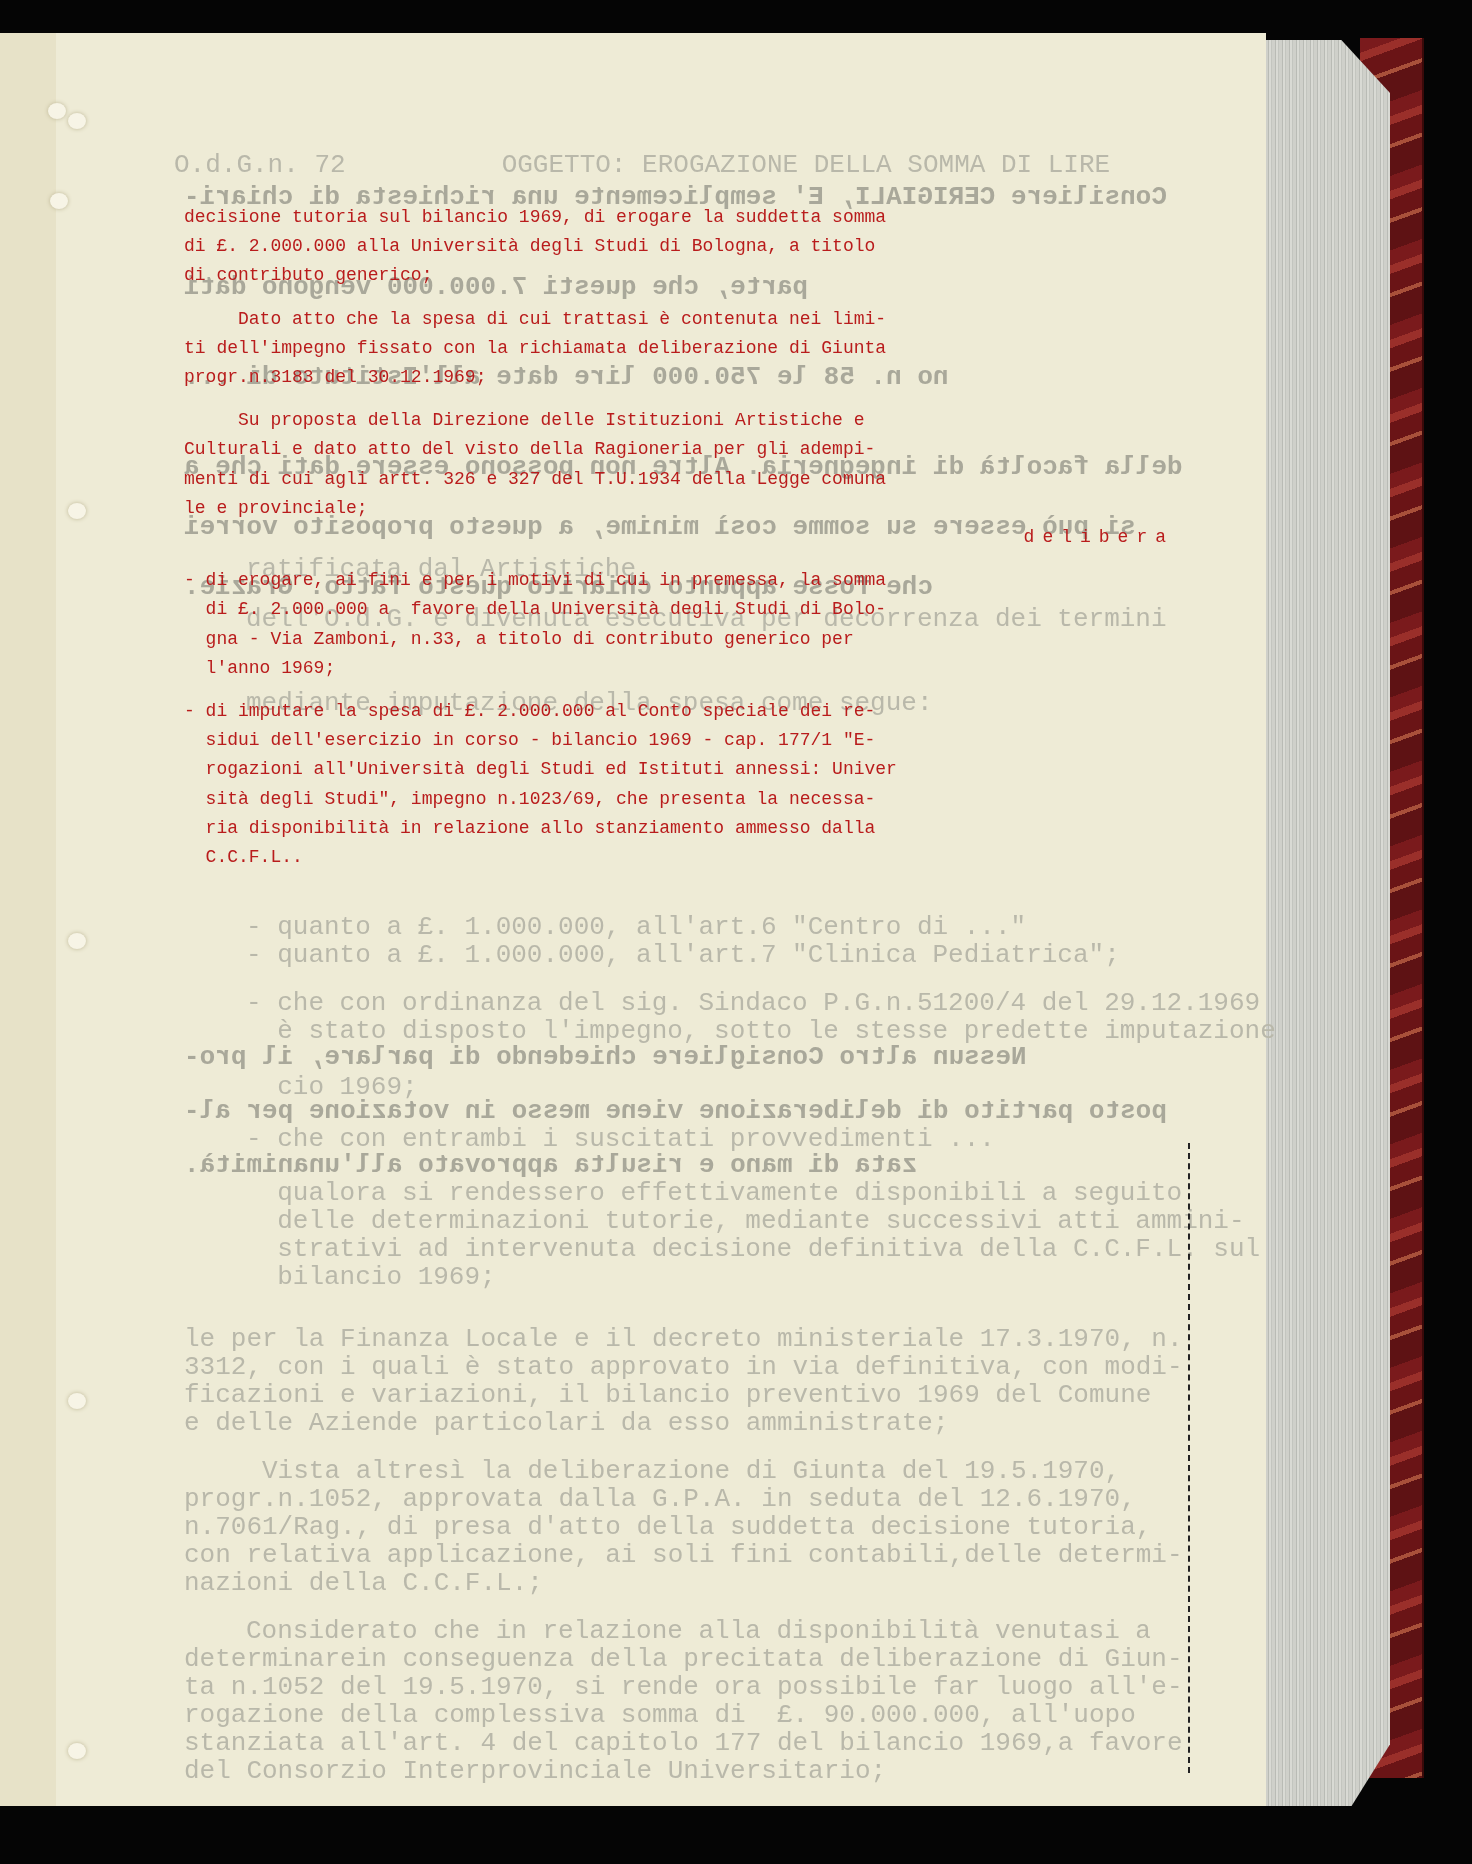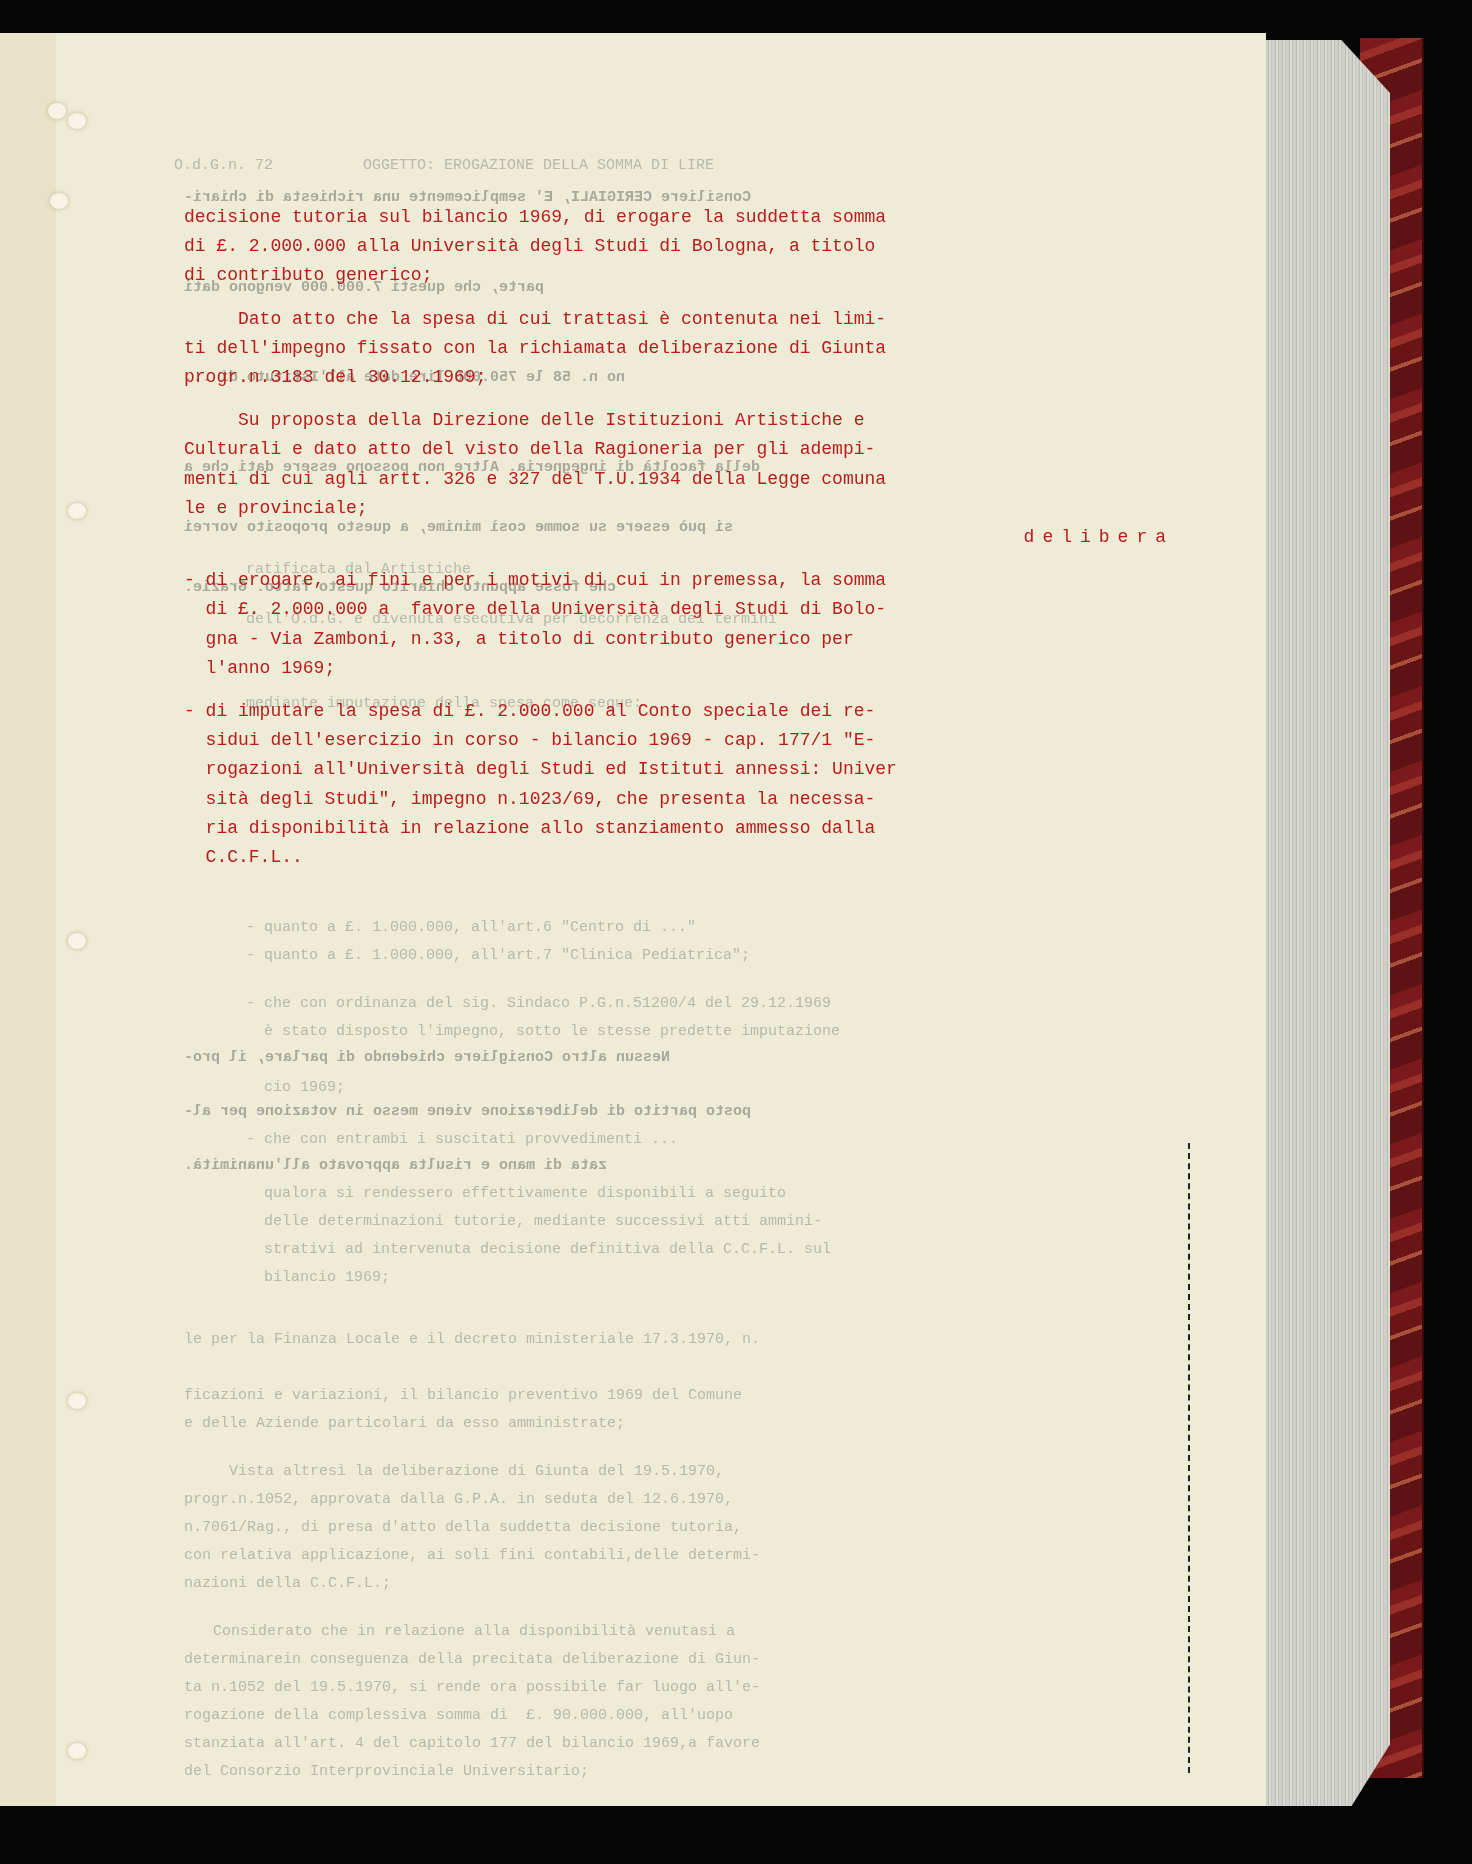--- a/index.html
+++ b/index.html
@@ -6,21 +6,21 @@
   body { width:1472px; height:1864px; background:#050505; position:relative; overflow:hidden; font-family:"Liberation Mono","DejaVu Sans Mono",monospace; }
   .cover { position:absolute; left:1360px; top:38px; width:62px; height:1740px;
     background: repeating-linear-gradient(160deg,#7a1a1c 0 14px,#9a2f2a 14px 22px,#6a1416 22px 40px,#a8503a 40px 44px,#5e1214 44px 70px);
     border-right:2px solid #3a0a0a; }
   .edges { position:absolute; left:1262px; top:40px; width:128px; height:1766px;
     background: repeating-linear-gradient(90deg,#d9dad4 0 2px,#c3c5bf 2px 3px,#cfd0ca 3px 6px,#b9bbb5 6px 7px);
     clip-path: polygon(0 0, 62% 0, 100% 3%, 100% 96.5%, 70% 100%, 0 100%); }
   .left-page { position:absolute; left:0; top:33px; width:56px; height:1773px; background:#e7e2c8; border-right:3px solid #cfc79a; }
   .page { position:absolute; left:56px; top:33px; width:1210px; height:1773px; background:#eeebd6; }
   .hole { position:absolute; width:18px; height:16px; border-radius:50%; background:#f7f4e6; box-shadow:0 0 4px #bdb694; }
-  .bleed { position:absolute; left:0; top:0; width:100%; height:100%; color:#b9b8aa; font-size:15px; line-height:29px; }
+  .bleed { position:absolute; left:0; top:0; width:100%; height:100%; color:#b9b8aa; font-size:26px; line-height:29px; }
   .bleed .line { position:absolute; white-space:pre; }
   .bleed .mirror { transform:scaleX(-1); color:#a9a89a; font-weight:bold; }
   .text { position:absolute; left:128px; top:170px; width:1050px; color:#b91c1c; font-size:18px; line-height:29.2px; }
   .text p { margin:0; white-space:pre; }
   .text .gap { height:14px; }
   .center { text-align:right; letter-spacing:8px; padding-right:60px; }
   .cut-line { position:absolute; left:1132px; top:1110px; width:0; height:630px; border-left:2px dashed #222; }
 </style>
 </head>
 <body>
@@ -56,20 +56,21 @@
     <div class="line mirror" style="left:128px;top:1010px">Nessun altro Consigliere chiedendo di parlare, il pro-</div>
     <div class="line" style="left:190px;top:1040px">  cio 1969;</div>
     <div class="line mirror" style="left:128px;top:1064px">posto partito di deliberazione viene messo in votazione per al-</div>
     <div class="line" style="left:190px;top:1092px">- che con entrambi i suscitati provvedimenti ...</div>
     <div class="line mirror" style="left:128px;top:1118px">zata di mano e risulta approvato all'unanimità.</div>
     <div class="line" style="left:190px;top:1146px">  qualora si rendessero effettivamente disponibili a seguito</div>
     <div class="line" style="left:190px;top:1174px">  delle determinazioni tutorie, mediante successivi atti ammini-</div>
     <div class="line" style="left:190px;top:1202px">  strativi ad intervenuta decisione definitiva della C.C.F.L. sul</div>
     <div class="line" style="left:190px;top:1230px">  bilancio 1969;</div>
     <div class="line" style="left:128px;top:1292px">le per la Finanza Locale e il decreto ministeriale 17.3.1970, n.</div>
+    <div class="line" style="left:128px;top:1320px">3312, con i quali è stato approvato in via definitiva, con modi-</div>
     <div class="line" style="left:128px;top:1348px">ficazioni e variazioni, il bilancio preventivo 1969 del Comune</div>
     <div class="line" style="left:128px;top:1376px">e delle Aziende particolari da esso amministrate;</div>
     <div class="line" style="left:128px;top:1424px">     Vista altresì la deliberazione di Giunta del 19.5.1970,</div>
     <div class="line" style="left:128px;top:1452px">progr.n.1052, approvata dalla G.P.A. in seduta del 12.6.1970,</div>
     <div class="line" style="left:128px;top:1480px">n.7061/Rag., di presa d'atto della suddetta decisione tutoria,</div>
     <div class="line" style="left:128px;top:1508px">con relativa applicazione, ai soli fini contabili,delle determi-</div>
     <div class="line" style="left:128px;top:1536px">nazioni della C.C.F.L.;</div>
     <div class="line" style="left:112px;top:1584px">     Considerato che in relazione alla disponibilità venutasi a</div>
     <div class="line" style="left:128px;top:1612px">determinarein conseguenza della precitata deliberazione di Giun-</div>
     <div class="line" style="left:128px;top:1640px">ta n.1052 del 19.5.1970, si rende ora possibile far luogo all'e-</div>

